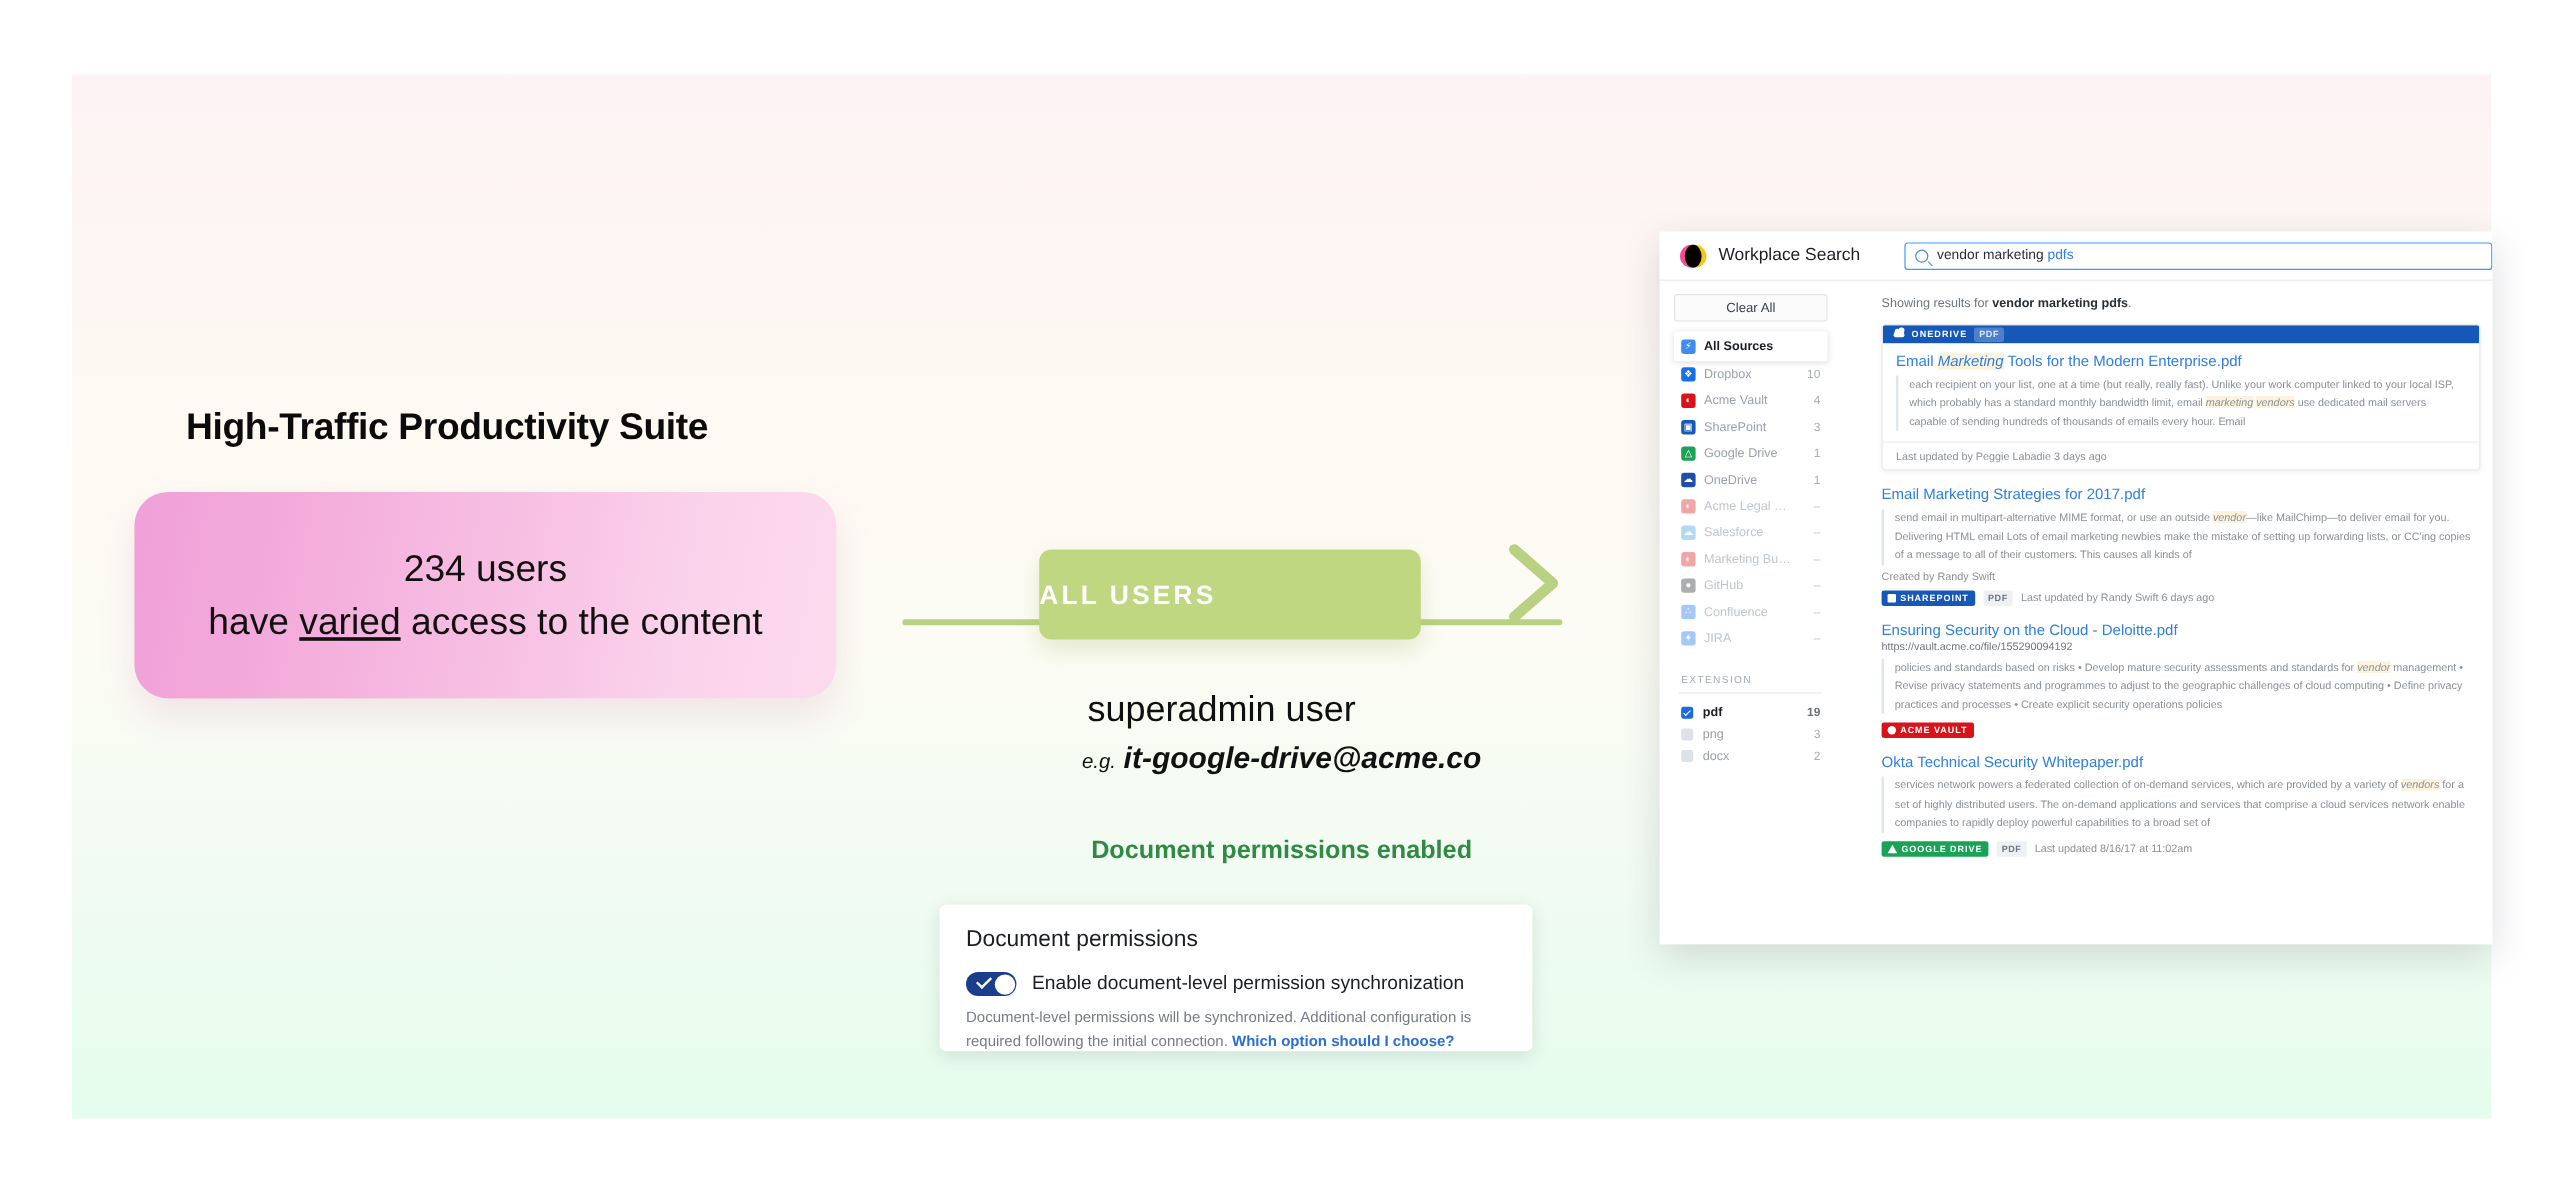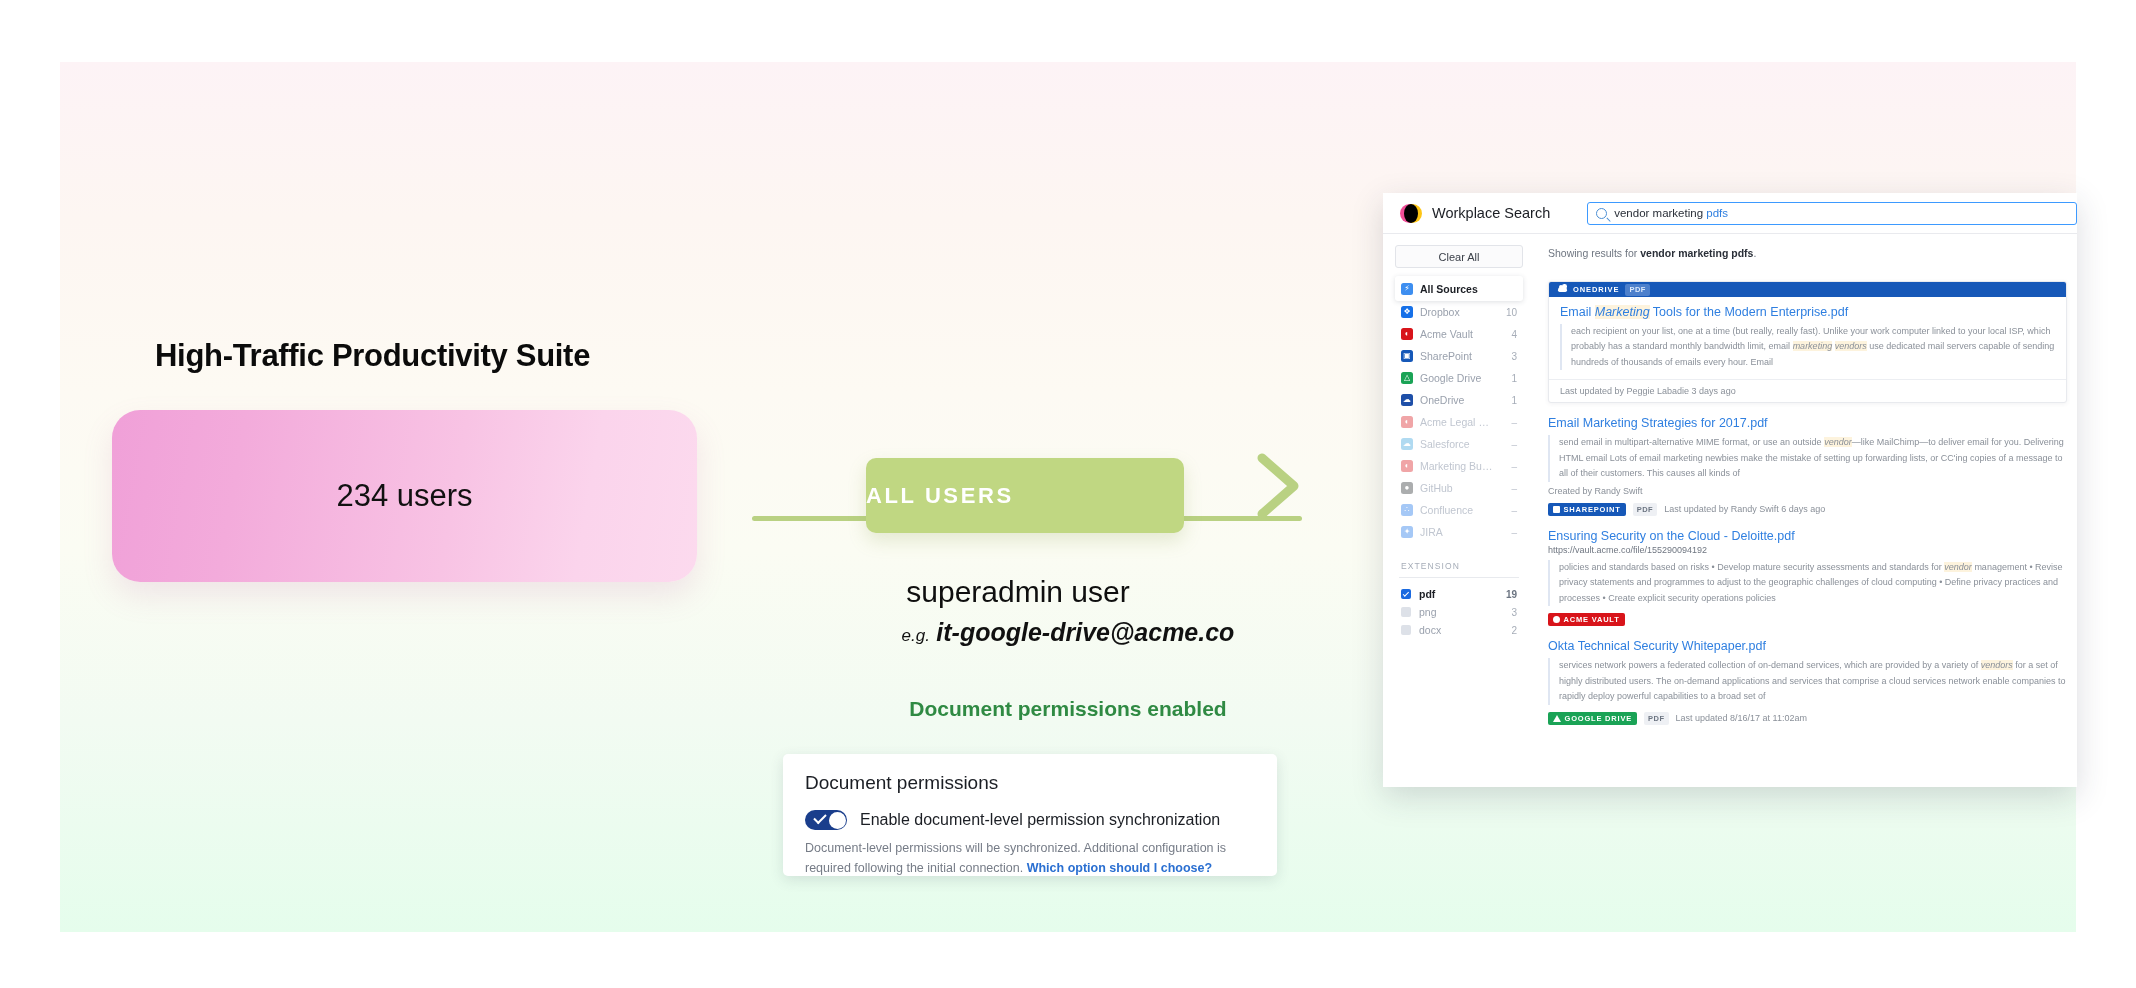--- a/index.html
+++ b/index.html
@@ -64,21 +64,21 @@
             border-radius:50%;}
   #apptitle{margin-left:10px;font-size:14.5px;color:#1b1e24;}
   #searchbox{margin-left:37px;flex:1;height:23px;border:1.5px solid #3d9aff;border-radius:3px;
              display:flex;align-items:center;padding:0 8px;box-sizing:border-box;background:#fff;}
   #searchbox .mag{width:9px;height:9px;border:1.4px solid #4c8fd4;border-radius:50%;position:relative;flex:0 0 auto;}
   #searchbox .mag::after{content:"";position:absolute;right:-4px;bottom:-3px;width:4.5px;height:1.4px;
                          background:#4c8fd4;transform:rotate(45deg);}
   #searchval{margin-left:7px;font-size:11.5px;color:#2a2f38;}
   #searchval b{color:#2f7fe0;font-weight:normal;}
 
-  #appbody{display:flex;height:554px;}
+  #appbody{display:flex;height:554px;gap:20px;}
   #side{width:152px;padding:11px 12px 0 12px;box-sizing:border-box;}
   #clearall{height:21px;border:1px solid #e2e4e9;border-radius:3px;background:#fbfbfc;
             display:flex;align-items:center;justify-content:center;font-size:11px;color:#3b4049;}
   .srcrow{height:22px;display:flex;align-items:center;gap:7px;padding:0 6px;box-sizing:border-box;}
   .srcrow.sel{background:#fff;box-shadow:0 1px 5px rgba(50,60,80,.16);border-radius:3px;margin-top:8px;height:25px;}
   .sicon{width:12px;height:12px;border-radius:2.5px;flex:0 0 auto;position:relative;
          color:#fff;font-size:8px;line-height:12px;text-align:center;}
   .sname{font-size:10.5px;color:#9aa1ad;white-space:nowrap;overflow:hidden;text-overflow:ellipsis;flex:1;}
   .srcrow.sel .sname{color:#1b1e24;font-weight:bold;}
   .scount{font-size:10px;color:#a6adb8;flex:0 0 auto;margin-left:10px;}
@@ -92,21 +92,21 @@
   .cb.on{background:#1b6ae0;}
   .cb.on::after{content:"";position:absolute;left:2.2px;top:2.6px;width:5px;height:2.4px;
                 border-left:1.4px solid #fff;border-bottom:1.4px solid #fff;transform:rotate(-45deg);}
   .extname{font-size:10.5px;color:#9aa1ad;flex:1;}
   .extrow.on .extname{color:#1b1e24;font-weight:bold;}
   .extcount{font-size:10px;color:#a6adb8;}
   .extrow.on .extcount{color:#5d6personally;}
   .extrow.on .extcount{color:#6b7481;font-weight:bold;}
 
   #results{flex:1;padding:13px 10px 0 13px;box-sizing:border-box;}
-  #showing{font-size:10.5px;color:#6f7681;margin-bottom:22px;}
+  #showing{font-size:10.5px;color:#6f7681;margin-bottom:11px;}
   #showing b{color:#2a2f38;}
 
   .rcard{background:#fff;border:1px solid #e8eaee;border-radius:3px;margin-bottom:13px;overflow:hidden;
          box-shadow:0 1px 4px rgba(50,60,80,.07);}
   .rbar{height:15px;background:#1658b8;display:flex;align-items:center;gap:6px;padding:0 9px;}
   .rbar .cloud{width:9px;height:5px;background:#fff;border-radius:4px 4px 2px 2px;position:relative;}
   .rbar .cloud::before{content:"";position:absolute;left:1px;top:-2.2px;width:4px;height:4px;border-radius:50%;background:#fff;}
   .rbar .cloud::after{content:"";position:absolute;left:4.2px;top:-3px;width:4.6px;height:4.6px;border-radius:50%;background:#fff;}
   .rbar .bname{font-size:7.5px;letter-spacing:.9px;color:#fff;font-weight:bold;}
   .rbar .btag{font-size:7.5px;letter-spacing:.5px;color:#dce9fb;background:#4d80cc;
@@ -135,20 +135,23 @@
 </style>
 </head>
 <body>
 
 <div id="backdrop"></div>
 
 <div id="headline">High-Traffic Productivity Suite</div>
 
 <div id="pinkcard">
   <div class="l1">234 users</div>
+  <div class="l2">
+    <span>have </span><u>varied</u><span> access to the content</span>
+  </div>
 </div>
 
 <div id="arrowwrap">
   <div id="arrowline"></div>
 </div>
 <svg id="arrowhead" width="48" height="68">
   <polyline points="6,6 38,34 6,62" fill="none" stroke="#b9d182" stroke-width="9" stroke-linecap="round" stroke-linejoin="round"></polyline>
 </svg>
 <div id="badge">
   <span>ALL USERS</span>

